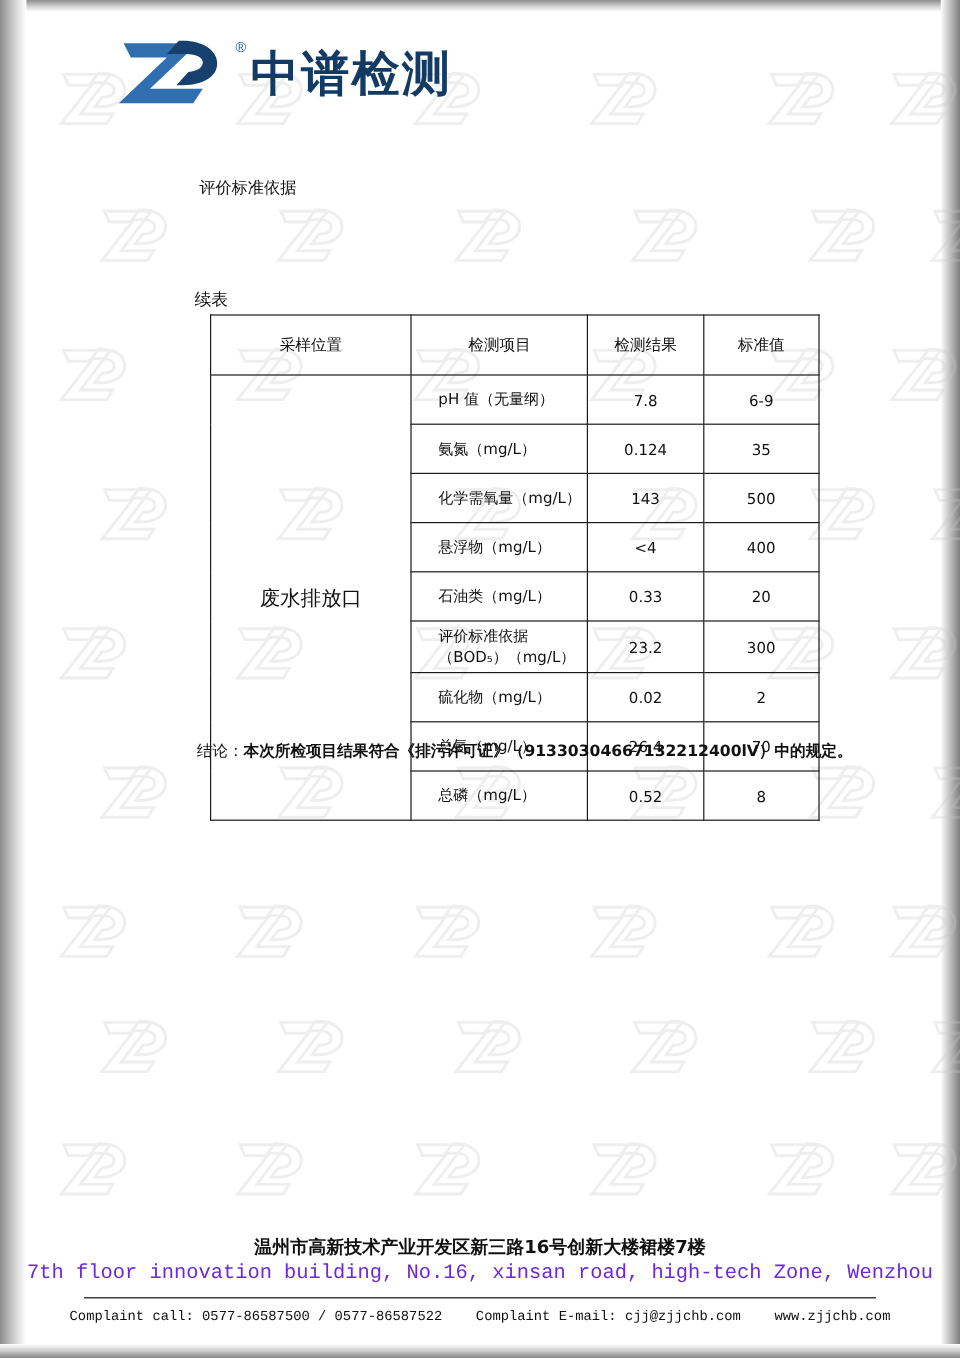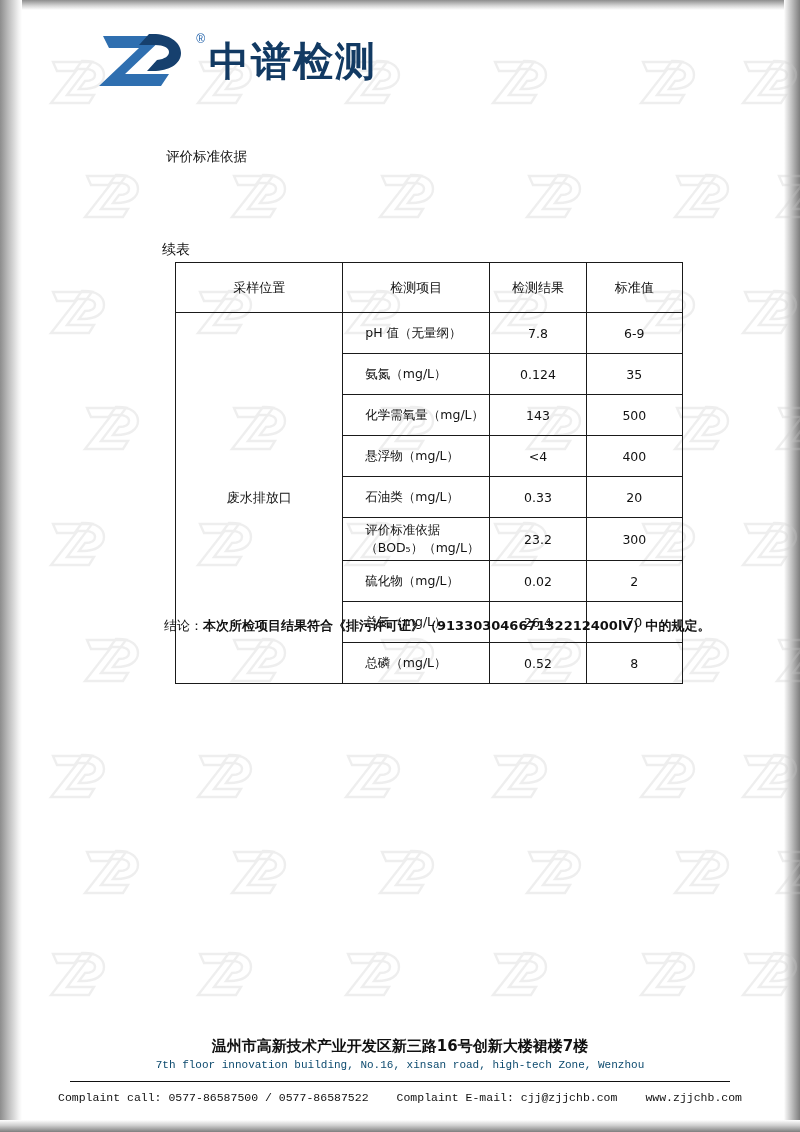--- a/index.html
+++ b/index.html
@@ -136,21 +136,21 @@
   #eval-table td { height: 27px; }
   #eval-table .r2 { font-size: 12px; }
 
   #result-table {
     left: 161px;
     top: 262px;
     width: 508px;
   }
   #result-table td { height: 34px; }
   #result-table .hdr { height: 43px; font-size: 13px; }
-  #result-table .loc { font-size: 13px; }
+  #result-table .loc { font-size: 17px; }
   #result-table .itm { text-align: left; padding-left: 22px; }
   #result-table .bod { line-height: 1.45; }
 
   .conclusion {
     position: absolute;
     left: 150px;
     top: 617px;
     width: 560px;
     font-size: 13px;
     font-family: "DejaVu Sans", sans-serif;
@@ -167,23 +167,23 @@
     text-align: center;
   }
   .footer .addr-cn {
     font-size: 15px;
     font-weight: bold;
     font-family: "DejaVu Sans", sans-serif;
     color: #111;
     margin-bottom: 3px;
   }
   .footer .addr-en {
-    font-size: 11px;
+    font-size: 17px;
     font-family: "Liberation Mono", monospace;
-    color: #0c4a6e;
+    color: #6d28d9;
     margin-bottom: 10px;
   }
   .footer .rule {
     width: 660px;
     height: 1px;
     background: #111;
     margin: 0 auto 9px auto;
   }
   .footer .contact {
     display: flex;

